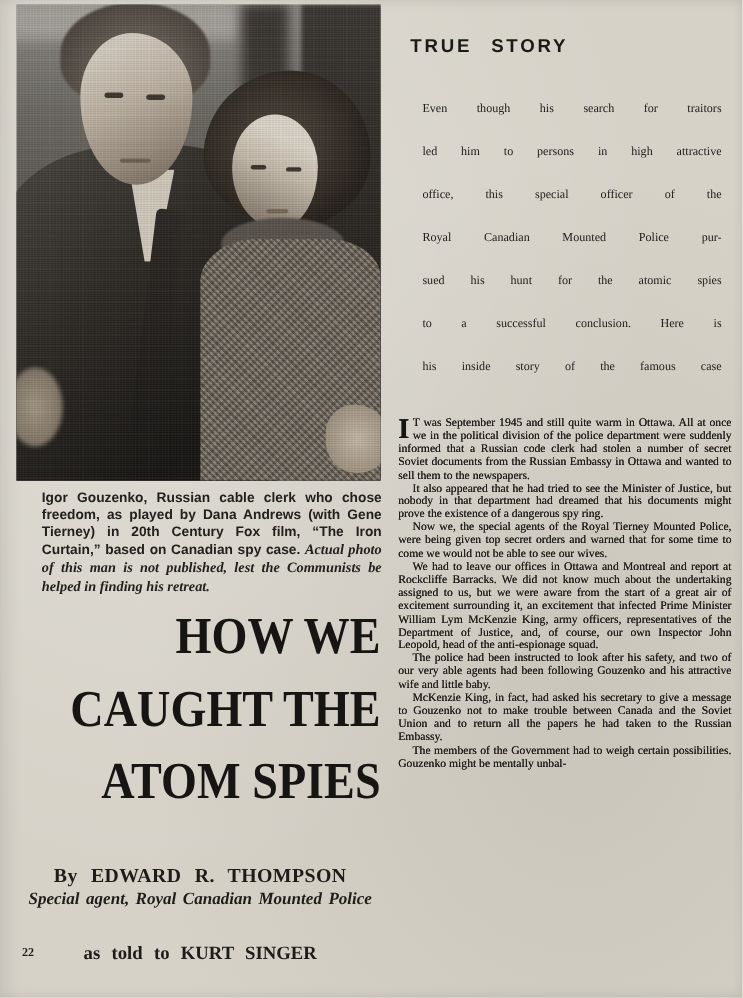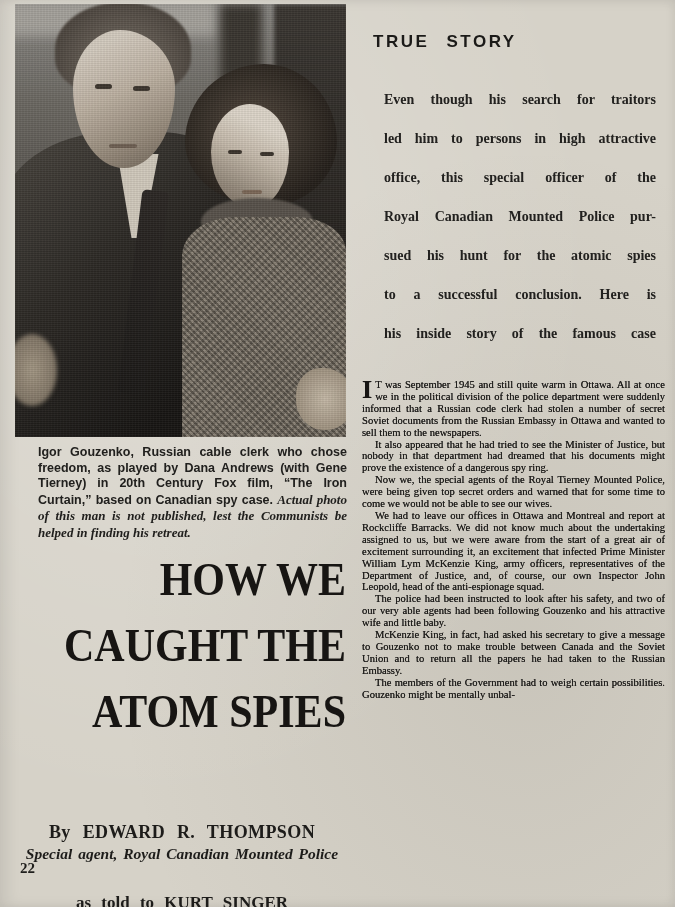--- a/index.html
+++ b/index.html
@@ -63,30 +63,30 @@
   
   .caption { position:absolute; left:38px; top:445px; width:309px;
     font-family:"Liberation Sans", sans-serif; font-weight:700; font-size:12.5px;
     line-height:15.6px; text-align:justify; color:#21201e; margin:0; }
   .caption i { font-family:"Liberation Serif", serif; font-weight:700; font-size:13px; }
   .headline { position:absolute; left:18px; top:546px; width:328px; margin:0;
     font-family:Liberation Serif, serif; font-weight:800; font-size:42px;
     line-height:66px; text-align:right; color:#171513; letter-spacing:0px; }
   .headline .hl { display:block; transform:scaleY(1.12); transform-origin:center; white-space:nowrap; }
   .byline { position:absolute; left:18px; top:786px; width:328px; text-align:center; color:#1d1c1a; }
-  .byline .by   { font-weight:700; font-size:18px; word-spacing:7px; letter-spacing:.4px;margin-top:36px; }
+  .byline .by   { font-weight:700; font-size:18px; word-spacing:7px; letter-spacing:.4px; }
   .byline .role { font-weight:700; font-style:italic; font-size:15.5px; margin-top:2px; word-spacing:2px; }
   .byline .told { font-weight:700; font-size:17px; margin-top:30px; word-spacing:6px; }
-  .pagenum { position:absolute; left:20px; top:860px; font-weight:700; font-size:15px; }
+  .pagenum { position:absolute; left:20px; top:860px; font-weight:700; font-size:11px; }
   
   .kicker { position:absolute; left:373px; top:32px;
     font-family:"Liberation Sans", sans-serif; font-weight:600; font-size:17px;
     letter-spacing:2.5px; word-spacing:10px; color:#1b1a18;text-align:center; }
   .intro { position:absolute; left:384px; top:80px; width:272px;
-    font-weight:700; font-size:14px; color:#22211f; }
+    font-weight:400; font-size:11px; color:#22211f; }
   .intro-line { height:39px; line-height:39px; text-align:justify; text-align-last:justify;
     overflow:hidden; white-space:nowrap; }
   .bodycopy { position:absolute; left:362px; top:379px; width:303px;
     font-size:10.6px; line-height:11.9px; text-align:justify; color:#201f1d;
     font-weight:500; text-shadow:0 0 .3px currentColor; }
   .bodycopy p { margin:0; text-indent:13px; }
   .bodycopy p.first { text-indent:0; }
   .dropcap { float:left; font-size:26px; line-height:21px; font-weight:700;
     margin:0 3px 0 0; color:#171513; }
 </style>

